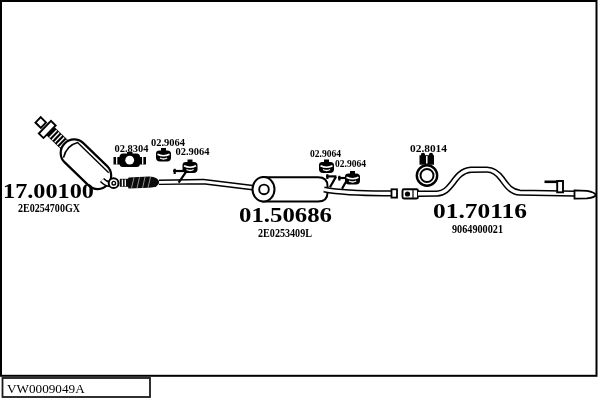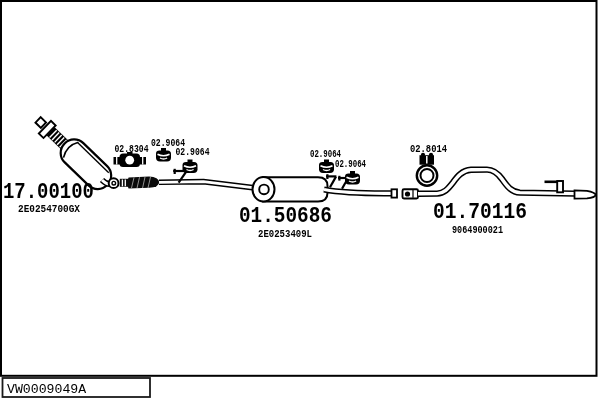--- a/index.html
+++ b/index.html
@@ -1,18 +1,18 @@
 <!DOCTYPE html>
 <html><head>
 <meta charset="utf-8">
 <style>
   html,body{margin:0;padding:0;background:#fff;}
   .stage{
     width:600px;height:400px;position:relative;background:#ffffff;
-    font-family:Liberation Mono, monospace;overflow:hidden;
+    font-family:Liberation Serif, serif;overflow:hidden;
   }
   svg{display:block;}
   text{fill:#000;}
   .big-num{font-size:22px;font-weight:bold;}
   .oem-ref{font-size:11.5px;font-weight:bold;}
   .fit-lbl{font-size:10.5px;font-weight:bold;}
   .veh-code{font-size:13.2px;font-weight:normal;}
 </style>
 </head>
 <body>

